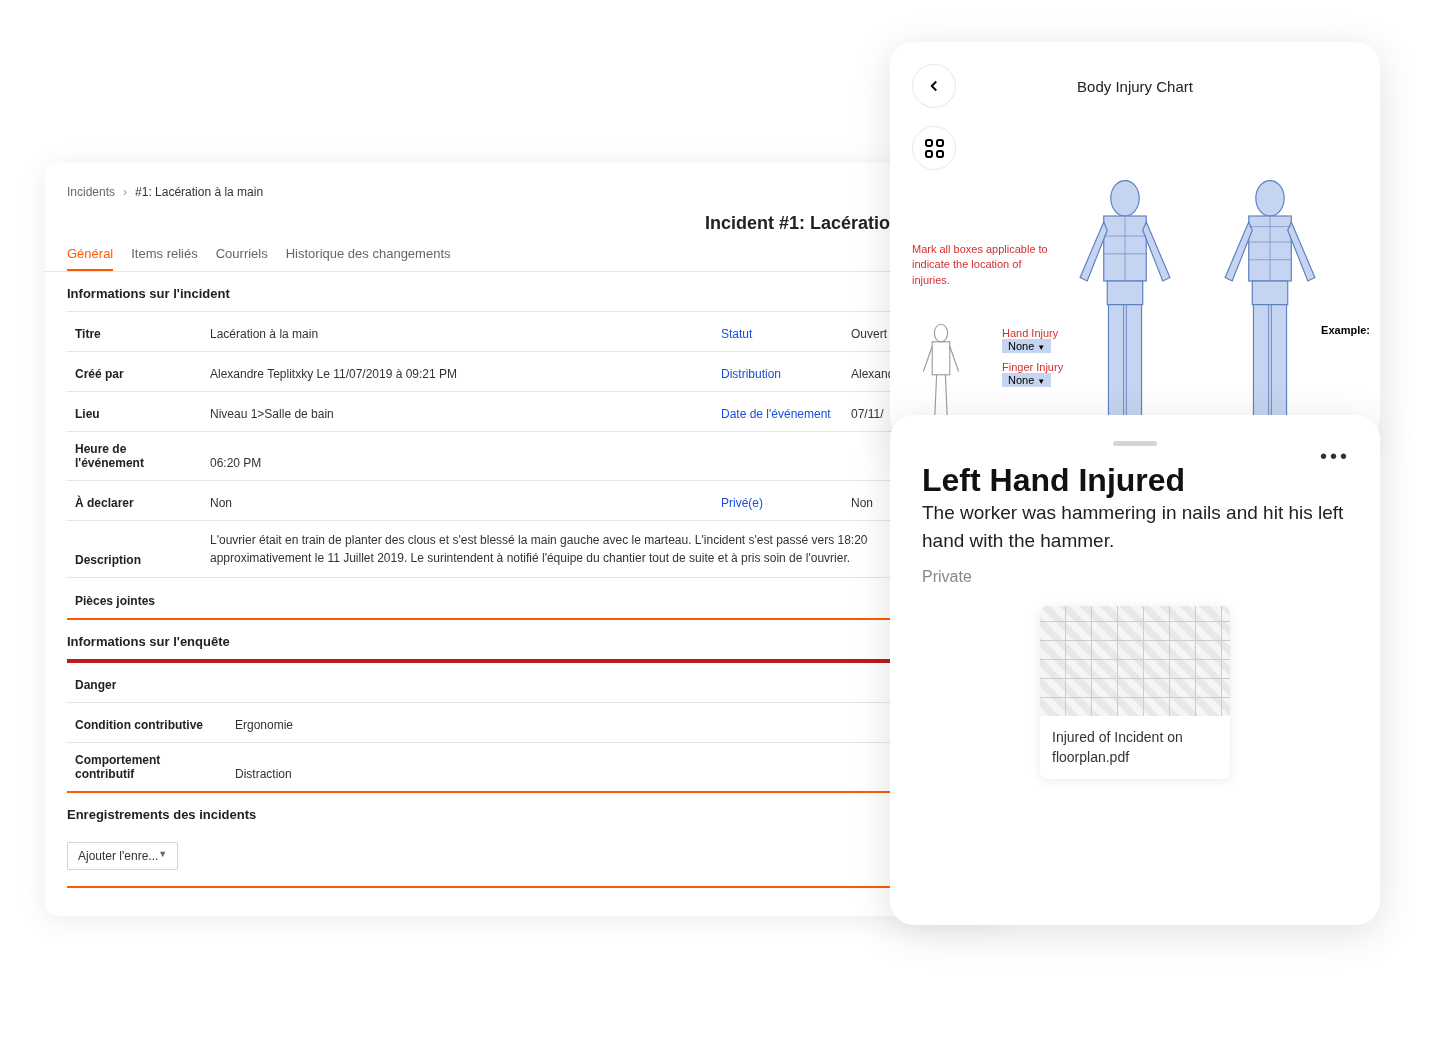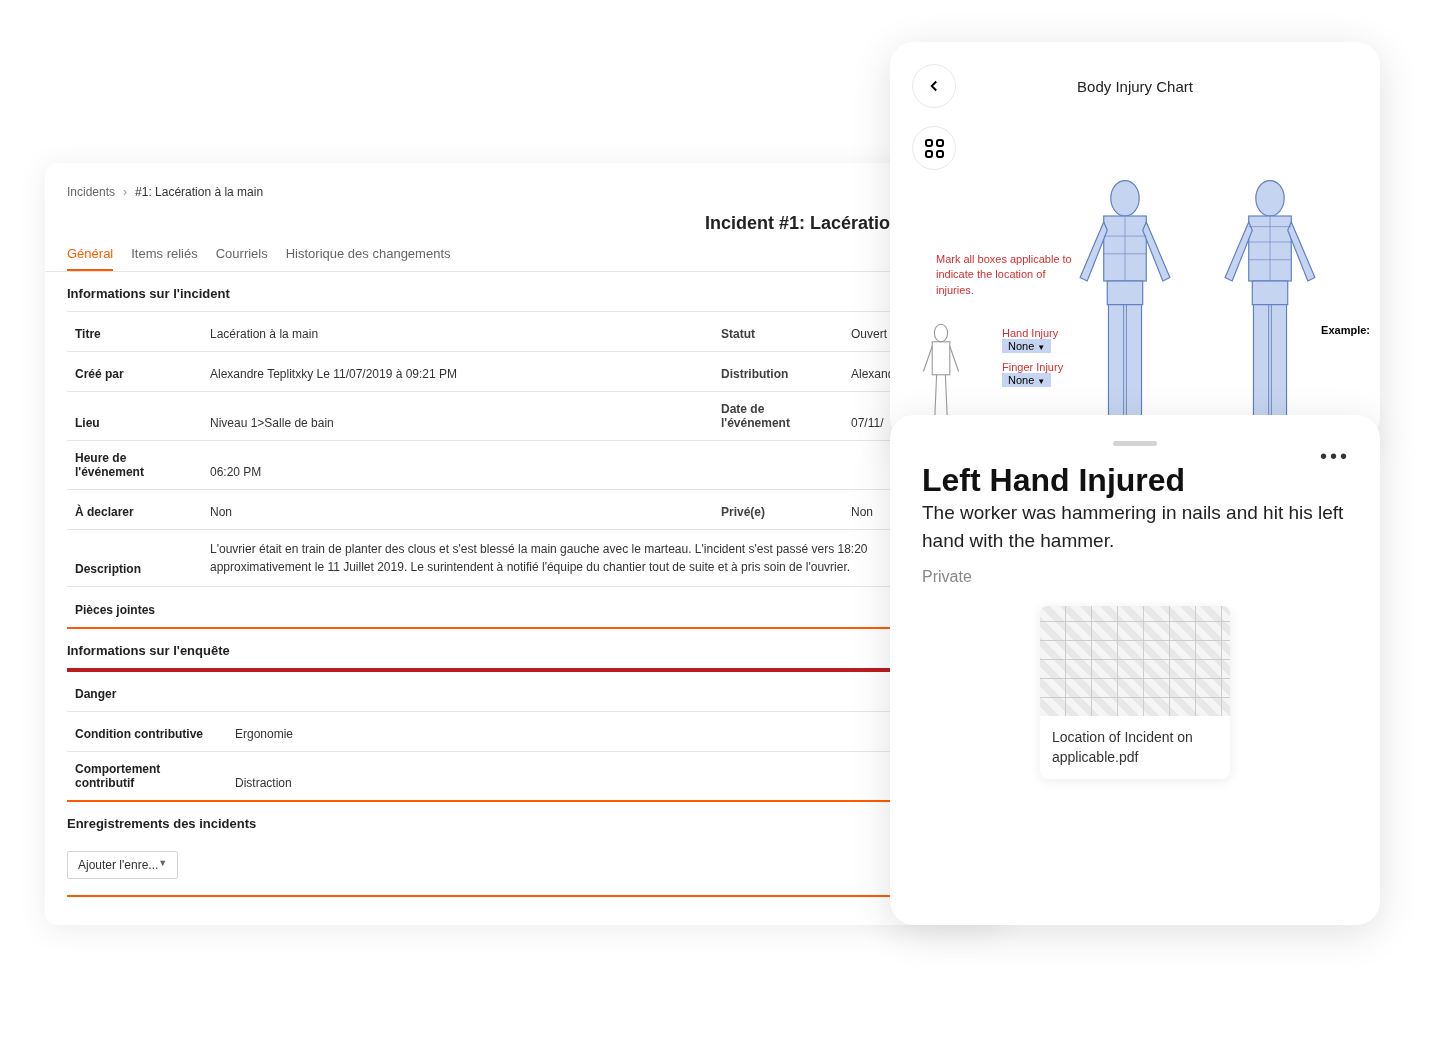--- a/index.html
+++ b/index.html
@@ -19,41 +19,41 @@
 .tab.active { color: #ff5a00; border-bottom-color: #ff5a00; }
 
 .section-header { padding: 14px 22px 10px 22px; font-size: 13px; font-weight: 700; color: #222; }
 
 .info-table { width: calc(100% - 44px); margin: 0 22px; border-top: 1px solid #e5e5e5; border-bottom: 2px solid #ff5a00; }
 .info-row { display: flex; border-bottom: 1px solid #e5e5e5; min-height: 40px; align-items: flex-end; font-size: 12px; }
 .info-row:last-child { border-bottom: none; }
 .info-cell { padding: 10px 8px; }
 .label-cell { width: 135px; font-weight: 700; color: #222; }
 .value-cell { flex: 1; color: #333; }
-.label-cell2 { width: 130px; font-weight: 700; color: #404040; }
+.label-cell2 { width: 130px; font-weight: 400; color: #1d4ed8; }
 .value-cell2 { width: 140px; color: #333; }
 
 .desc-row .value-cell { line-height: 1.5; padding-right: 40px; }
 
 .investigation-table { width: calc(100% - 44px); margin: 0 22px; border-top: 4px solid #b91c1c; border-bottom: 2px solid #ff5a00; }
 
 .records-section { padding: 0 22px; }
 .dropdown-btn { margin-top: 10px; border: 1px solid #d4d4d4; background: #fff; padding: 6px 10px; font-size: 12px; color: #333; display: inline-flex; cursor: pointer; border-radius: 2px; }
 .dropdown-btn .chev-down { font-size: 9px; color: #666; }
 .records-divider { border-bottom: 2px solid #ff5a00; margin-top: 16px; }
 
 
 .body-chart-panel { position: absolute; right: 60px; top: 42px; width: 490px; height: 400px; background: #fff; border-radius: 24px; box-shadow: 0 8px 40px rgba(0,0,0,0.12); padding: 22px; }
 .bc-header { display: flex; align-items: center; margin-bottom: 18px; position: relative; }
 .bc-back { width: 44px; height: 44px; border-radius: 50%; border: 1px solid #e8e8e8; display: flex; align-items: center; justify-content: center; cursor: pointer; background: #fff; }
 .bc-title { position: absolute; left: 0; right: 0; text-align: center; font-size: 15px; color: #222; pointer-events: none; }
 .bc-grid { width: 44px; height: 44px; border-radius: 50%; border: 1px solid #e8e8e8; display: flex; align-items: center; justify-content: center; cursor: pointer; background: #fff; margin-top: 8px; }
 .grid-icon { display: grid; grid-template-columns: 8px 8px; grid-template-rows: 8px 8px; gap: 3px; }
 .grid-icon span { border: 2px solid #000; border-radius: 3px; }
-.bc-instructions { position: absolute; left: 22px; top: 210px; font-size: 11px; color: #d32f2f; width: 150px; line-height: 1.4; margin-left: 24px; }
+.bc-instructions { position: absolute; left: 22px; top: 200px; font-size: 11px; color: #d32f2f; width: 150px; line-height: 1.4; }
 .bc-injury-labels { position: absolute; left: 112px; top: 285px; font-size: 11px; }
 .bc-injury-labels .inj-label { color: #d32f2f; }
 .bc-injury-labels .inj-val { background: #c5d4f0; padding: 1px 6px; display: inline-block; margin-bottom: 8px; }
 .body-figure { position: absolute; }
 .body-small { left: 28px; top: 280px; width: 46px; height: 110px; }
 .body-main1 { left: 175px; top: 135px; width: 120px; height: 260px; }
 .body-main2 { left: 320px; top: 135px; width: 120px; height: 260px; }
 .example-label { position: absolute; right: 10px; top: 282px; font-size: 11px; font-weight: 700; }
 
 
@@ -214,15 +214,15 @@
 </div>
 
 <div class="detail-panel">
   <div class="dp-handle"></div>
   <div class="dp-more">•••</div>
   <h2 class="dp-title">Left Hand Injured</h2>
   <p class="dp-body">The worker was hammering in nails and hit his left hand with the hammer.</p>
   <div class="dp-status">Private</div>
   <div class="dp-attachment">
     <div class="dp-thumb"></div>
-    <div class="dp-filename">Location of Incident on applicable.pdf</div>
+    <div class="dp-filename">Injured of Incident on floorplan.pdf</div>
   </div>
 </div>
 
 </body></html>

